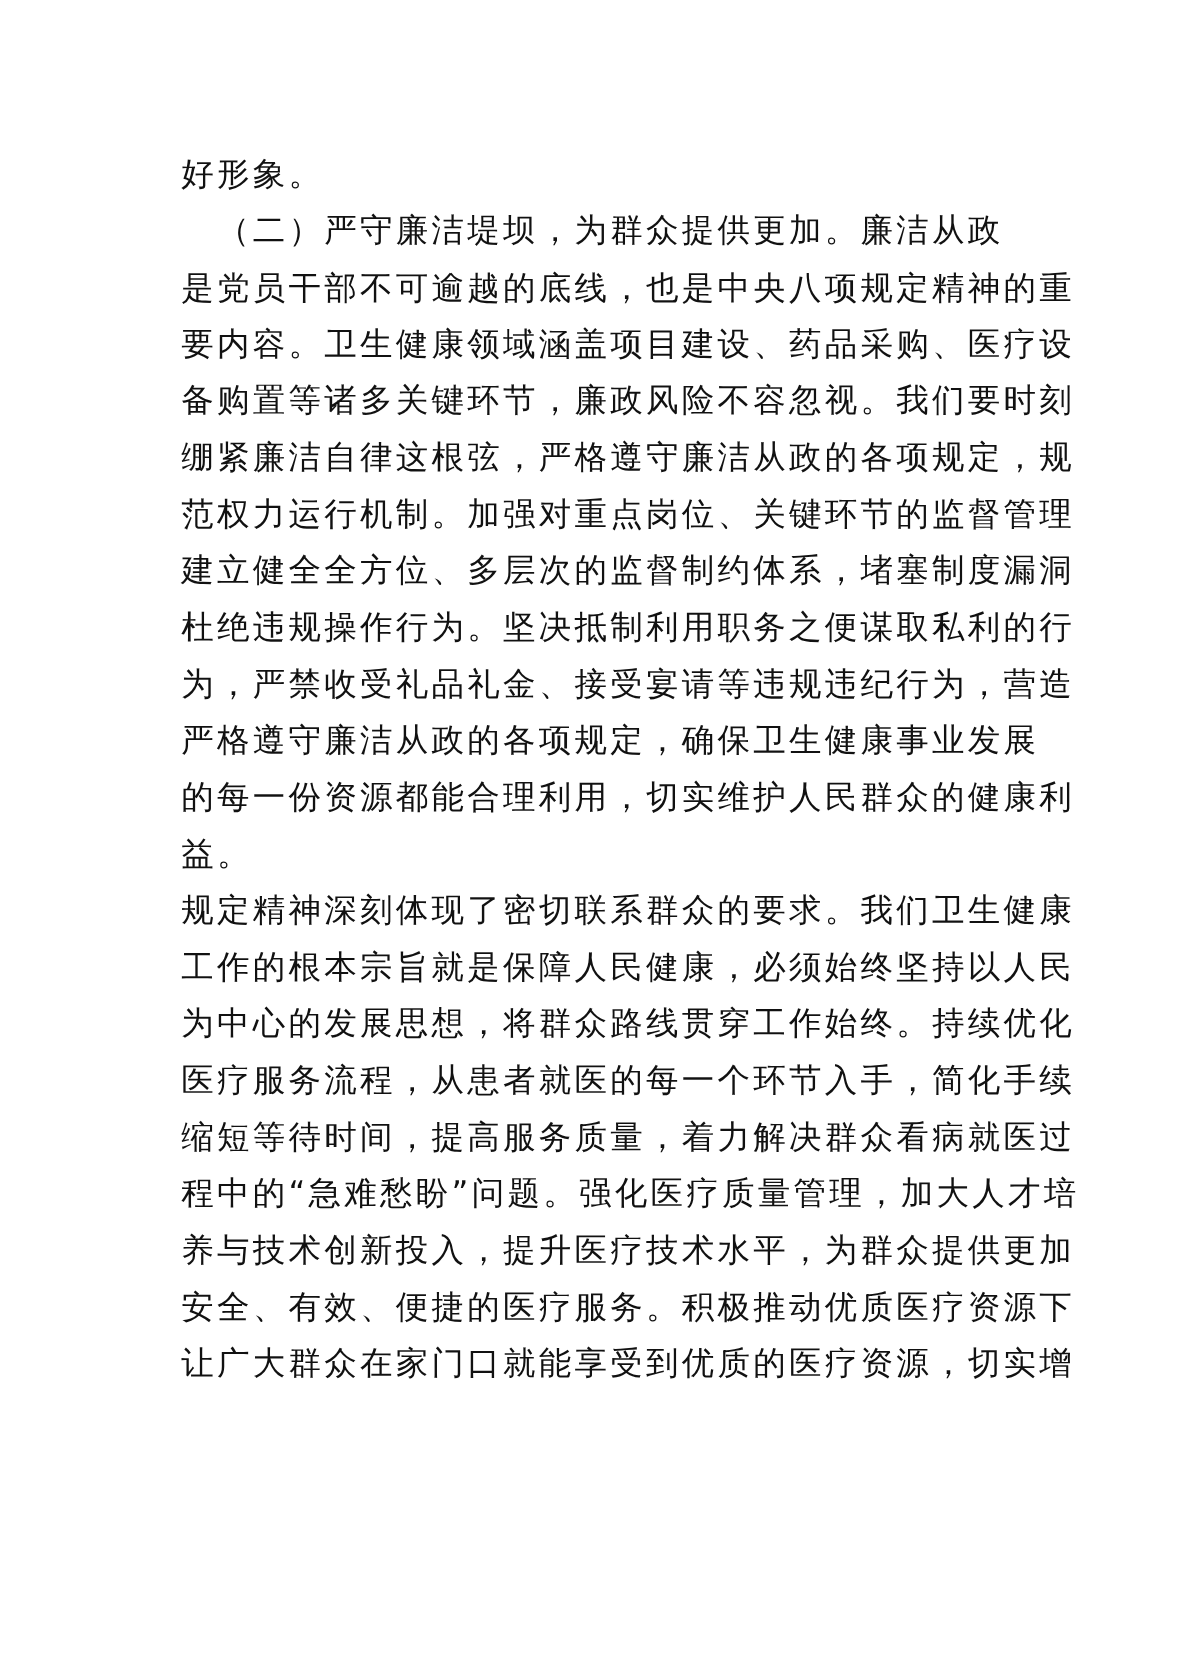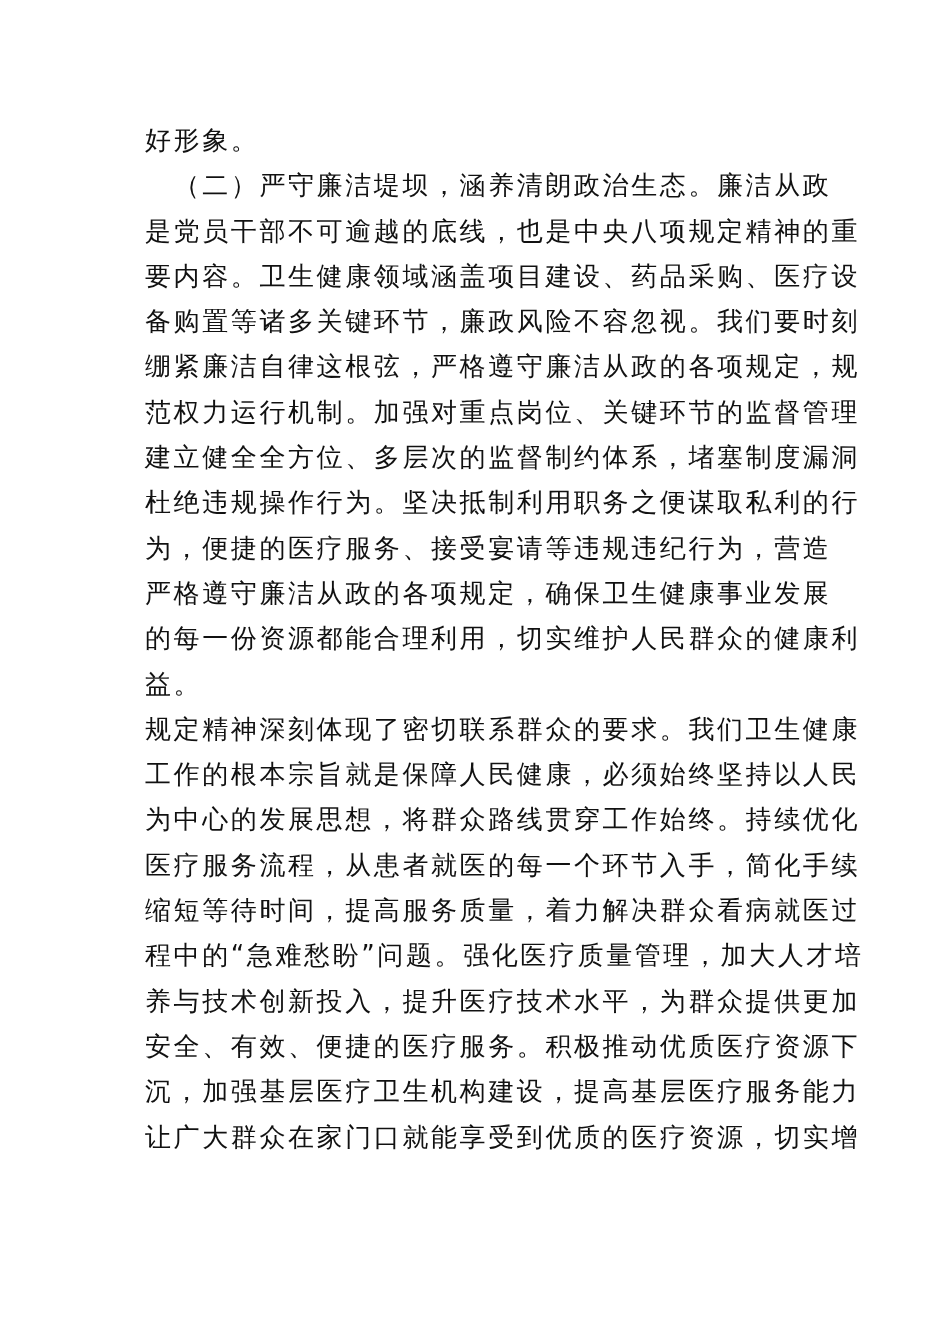--- a/index.html
+++ b/index.html
@@ -17,36 +17,35 @@
     letter-spacing: 2.6px;
   }
   .line.indent { padding-left: 0; }
 </style>
 </head>
 <body>
 
 <div class="page">
   <div class="text-block">
     <div class="line">好形象。</div>
-    <div class="line indent">　（二）严守廉洁堤坝，涵养清朗政治生态。廉洁从政</div>
+    <div class="line indent">　（二）严守廉洁堤坝，为群众提供更加。廉洁从政</div>
     <div class="line">是党员干部不可逾越的底线，也是中央八项规定精神的重</div>
     <div class="line">要内容。卫生健康领域涵盖项目建设、药品采购、医疗设</div>
     <div class="line">备购置等诸多关键环节，廉政风险不容忽视。我们要时刻</div>
     <div class="line">绷紧廉洁自律这根弦，严格遵守廉洁从政的各项规定，规</div>
     <div class="line">范权力运行机制。加强对重点岗位、关键环节的监督管理</div>
     <div class="line">建立健全全方位、多层次的监督制约体系，堵塞制度漏洞</div>
     <div class="line">杜绝违规操作行为。坚决抵制利用职务之便谋取私利的行</div>
-    <div class="line">为，便捷的医疗服务、接受宴请等违规违纪行为，营造</div>
+    <div class="line">为，严禁收受礼品礼金、接受宴请等违规违纪行为，营造</div>
     <div class="line">严格遵守廉洁从政的各项规定，确保卫生健康事业发展</div>
     <div class="line">的每一份资源都能合理利用，切实维护人民群众的健康利</div>
     <div class="line">益。</div>
     <div class="line">规定精神深刻体现了密切联系群众的要求。我们卫生健康</div>
     <div class="line">工作的根本宗旨就是保障人民健康，必须始终坚持以人民</div>
     <div class="line">为中心的发展思想，将群众路线贯穿工作始终。持续优化</div>
     <div class="line">医疗服务流程，从患者就医的每一个环节入手，简化手续</div>
     <div class="line">缩短等待时间，提高服务质量，着力解决群众看病就医过</div>
     <div class="line">程中的“急难愁盼”问题。强化医疗质量管理，加大人才培</div>
     <div class="line">养与技术创新投入，提升医疗技术水平，为群众提供更加</div>
     <div class="line">安全、有效、便捷的医疗服务。积极推动优质医疗资源下</div>
-    <div class="line">沉，加强基层医疗卫生机构建设，提高基层医疗服务能力</div>
     <div class="line">让广大群众在家门口就能享受到优质的医疗资源，切实增</div>
   </div>
 </div>
 
 </body></html>

